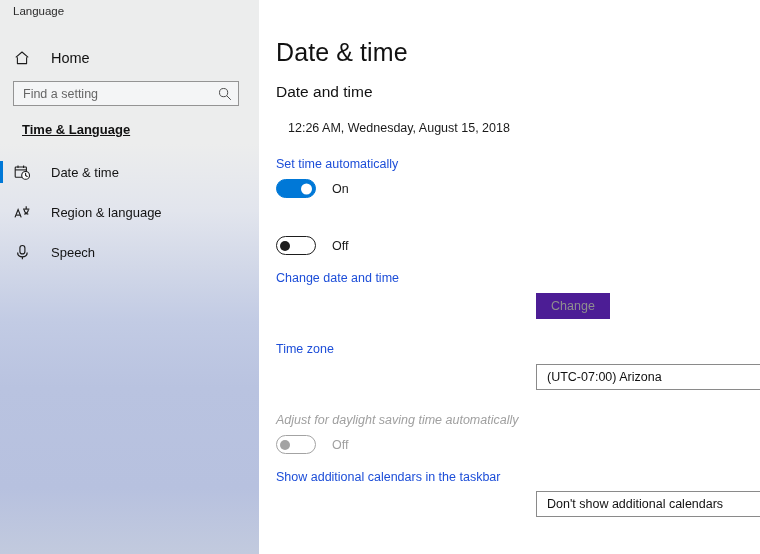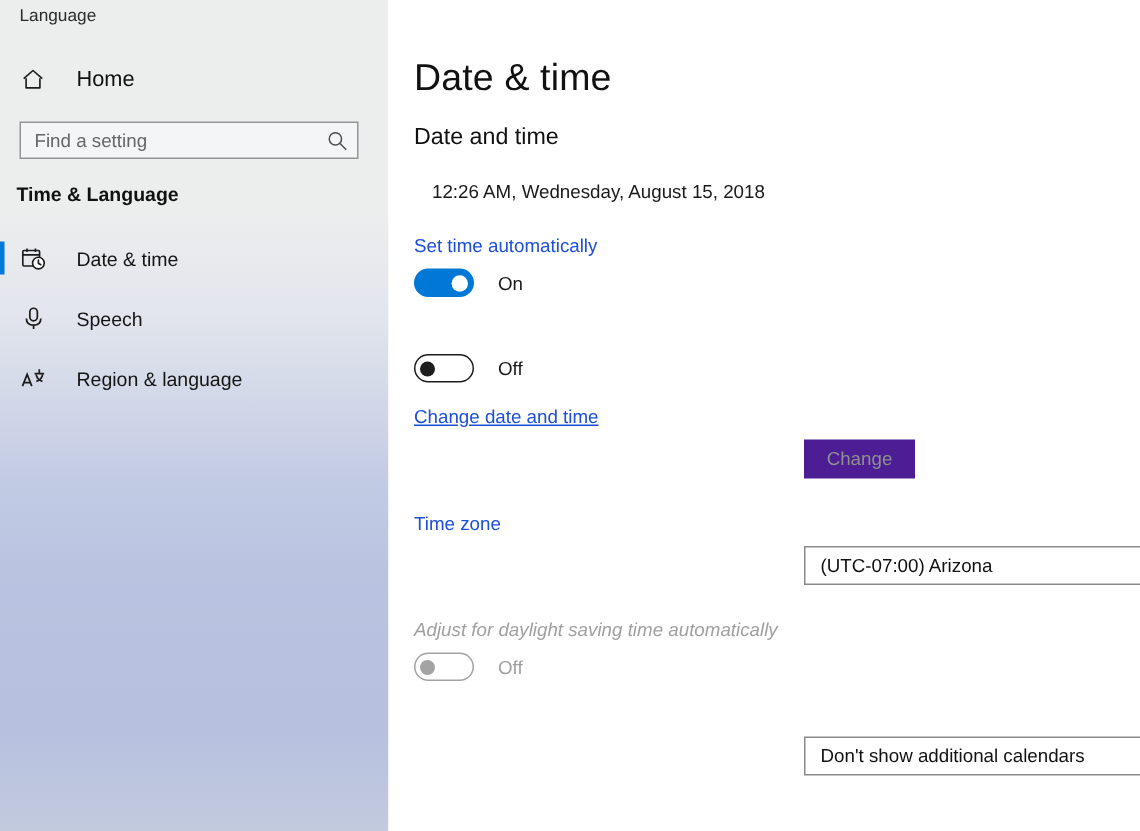--- a/index.html
+++ b/index.html
@@ -64,21 +64,21 @@
     font-size: 11.5px;
     color: #2b2b2b;
   }
   .home-row {
     position: absolute;
     top: 45px;
     left: 0;
     width: 259px;
     height: 26px;
     display: flex;
-    align-items: flex-start;
+    align-items: center;
     padding-left: 14px;
     box-sizing: border-box;
   }
   .home-icon {
     width: 20px;
     display: flex;
     align-items: center;
     justify-content: flex-start;
     color: #1c1c1c;
   }
@@ -109,24 +109,25 @@
     font-size: 12.5px;
     color: #5a5a5a;
     padding: 0;
   }
   .search-box input::placeholder { color: #666; opacity: 1; }
   .search-icon { color: #4d4d4d; display: flex; align-items: center; }
 
   .nav-group-title {
     position: absolute;
     top: 122px;
-    left: 11px;
+    left: 22px;
     font-size: 13px;
     font-weight: bold;
     color: #111;
+    text-decoration: underline;
   }
 
   .nav-list {
     position: absolute;
     top: 152px;
     left: 0;
     width: 259px;
   }
   .nav-item {
     position: relative;
@@ -352,42 +353,42 @@
           <circle cx="11.6" cy="11.4" r="3.9" fill="#ffffff" stroke="currentColor" stroke-width="1.1"></circle>
           <path d="M11.6 9.3 V11.5 L13.2 12.5" fill="none" stroke="currentColor" stroke-width="1.1" stroke-linecap="round"></path>
         </svg>
       </span>
       <span class="nav-label">Date &amp; time</span>
     </div>
 
     <div class="nav-item">
       <span class="nav-icon">
         <svg width="17" height="17" viewBox="0 0 17 17">
-          <rect x="5.9" y="1.5" width="5" height="8.4" rx="2.5" fill="none" stroke="currentColor" stroke-width="1.15"></rect>
-          <path d="M3.6 8.4 Q3.6 12.8 8.4 12.8 Q13.2 12.8 13.2 8.4" fill="none" stroke="currentColor" stroke-width="1.15"></path>
-          <line x1="8.4" y1="12.8" x2="8.4" y2="15.3" stroke="currentColor" stroke-width="1.15"></line>
-        </svg>
-      </span>
-      <span class="nav-label">Speech</span>
-    </div>
-
-    <div class="nav-item">
-      <span class="nav-icon">
-        <svg width="17" height="17" viewBox="0 0 17 17">
           <path d="M1 13.4 L4.1 5.6 L7.2 13.4" fill="none" stroke="currentColor" stroke-width="1.15"></path>
           <line x1="2.1" y1="11.1" x2="6.2" y2="11.1" stroke="currentColor" stroke-width="1.15"></line>
           <path d="M9 5.1 H15.4" fill="none" stroke="currentColor" stroke-width="1.15"></path>
           <path d="M12.2 2.2 V5.1" fill="none" stroke="currentColor" stroke-width="1.15"></path>
           <path d="M10.1 5.6 Q10.6 9.2 14.3 10.3" fill="none" stroke="currentColor" stroke-width="1.15"></path>
           <path d="M14.4 5.6 Q13.9 9.2 10.2 10.3" fill="none" stroke="currentColor" stroke-width="1.15"></path>
         </svg>
       </span>
       <span class="nav-label">Region &amp; language</span>
     </div>
 
+    <div class="nav-item">
+      <span class="nav-icon">
+        <svg width="17" height="17" viewBox="0 0 17 17">
+          <rect x="5.9" y="1.5" width="5" height="8.4" rx="2.5" fill="none" stroke="currentColor" stroke-width="1.15"></rect>
+          <path d="M3.6 8.4 Q3.6 12.8 8.4 12.8 Q13.2 12.8 13.2 8.4" fill="none" stroke="currentColor" stroke-width="1.15"></path>
+          <line x1="8.4" y1="12.8" x2="8.4" y2="15.3" stroke="currentColor" stroke-width="1.15"></line>
+        </svg>
+      </span>
+      <span class="nav-label">Speech</span>
+    </div>
+
   </div>
 </div>
 
 <div class="content">
 
   <div class="page-title">Date &amp; time</div>
   <div class="section-title">Date and time</div>
   <div class="current-datetime">12:26 AM, Wednesday, August 15, 2018</div>
 
   <div class="field-label" style="top:157px;">Set time automatically</div>
@@ -398,35 +399,36 @@
     <span class="toggle-state">On</span>
   </div>
 
   <div class="toggle-row" style="top:236px;">
     <div class="toggle off">
       <span class="knob"></span>
     </div>
     <span class="toggle-state">Off</span>
   </div>
 
-  <div class="field-label" style="top:271px;text-decoration:underline;">Change date and time</div>
+  <div class="field-label" style="top:271px;">Change date and time</div>
   <button class="change-btn" disabled="">Change</button>
 
   <div class="field-label" style="top:342px;">Time zone</div>
   <div class="dropdown" style="top:364px;">
     <span class="value">(UTC-07:00) Arizona</span>
 
   </div>
 
   <div class="field-label disabled" style="top:413px;font-style:italic;">Adjust for daylight saving time automatically</div>
   <div class="toggle-row" style="top:435px;">
     <div class="toggle off disabled">
       <span class="knob"></span>
     </div>
     <span class="toggle-state disabled">Off</span>
   </div>
 
+  <div class="field-label" style="top:470px;">Show additional calendars in the taskbar</div>
   <div class="dropdown" style="top:491px;">
     <span class="value">Don't show additional calendars</span>
 
   </div>
 
 </div>
 
 </body></html>

